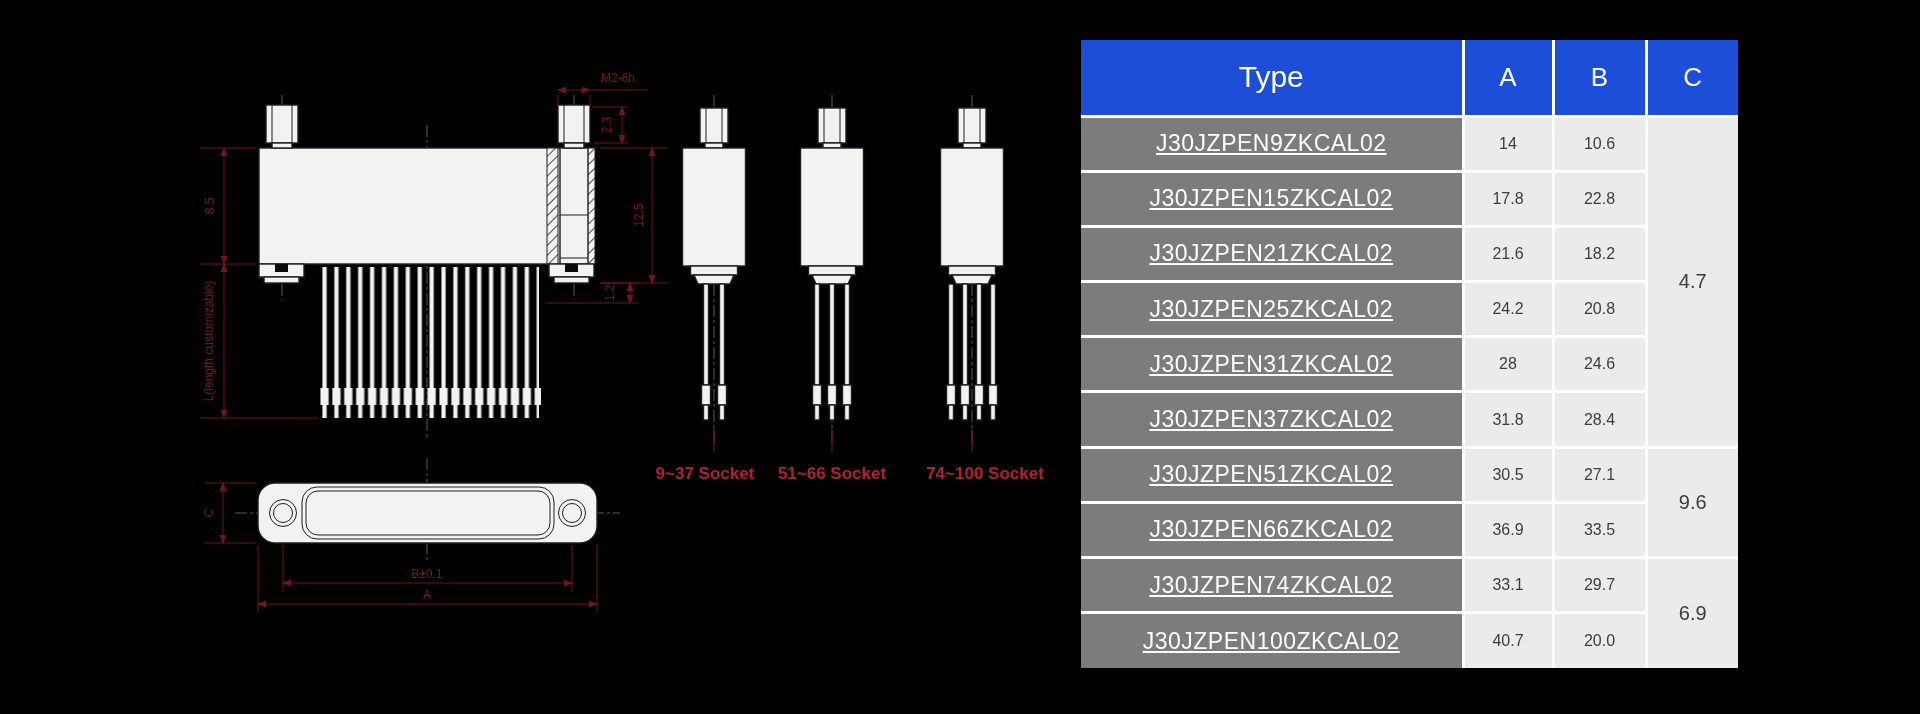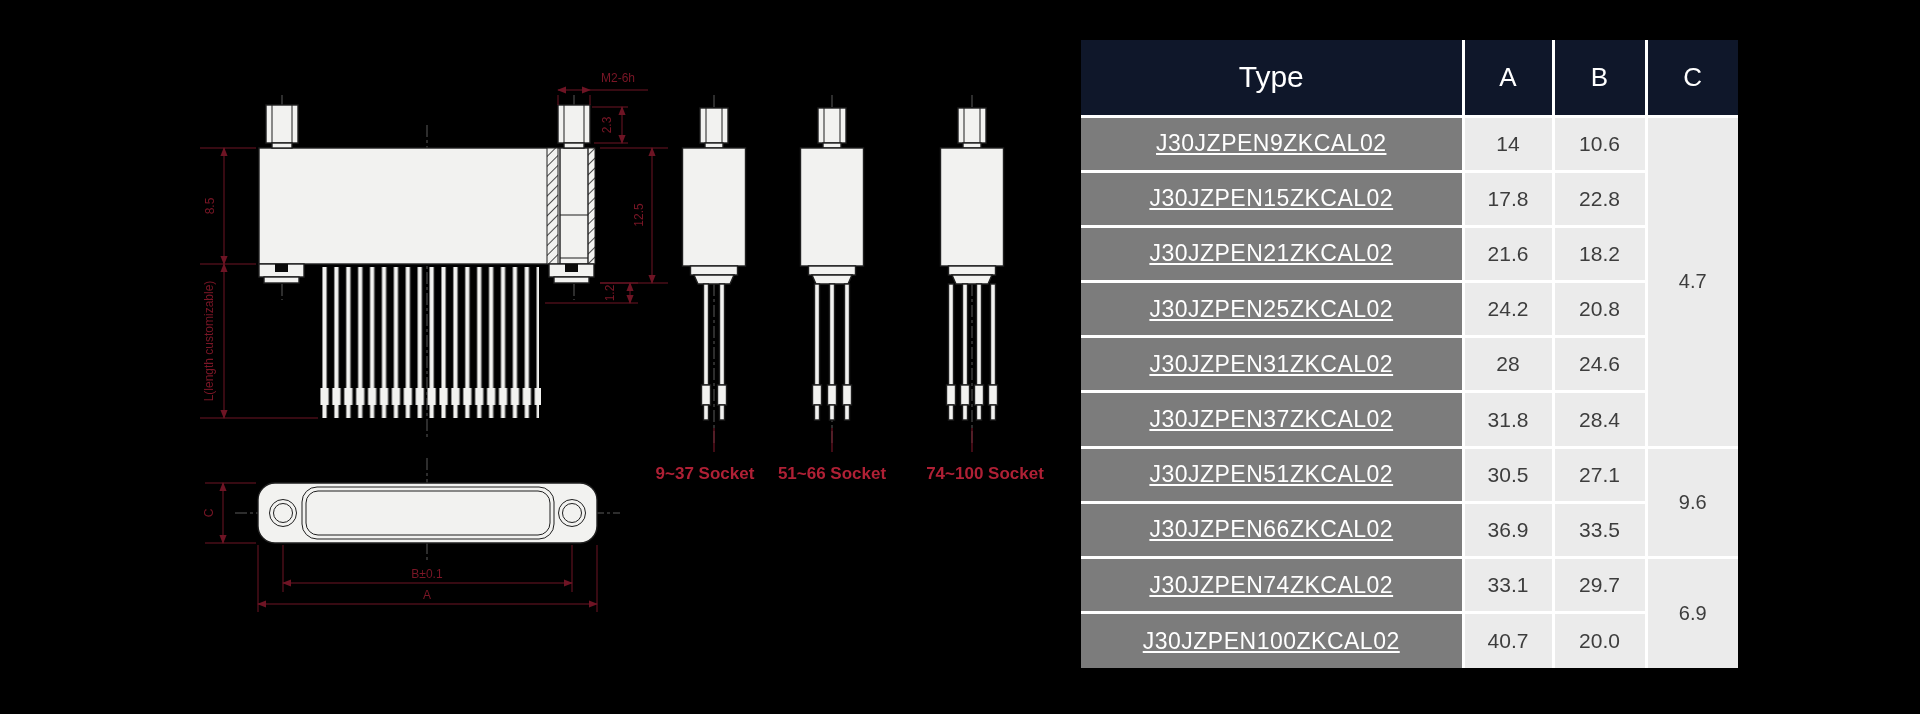--- a/index.html
+++ b/index.html
@@ -3,32 +3,32 @@
 <meta charset="utf-8">
 <style>
   html,body{margin:0;padding:0;background:#000;}
   #stage{position:relative;width:1920px;height:714px;background:#000;overflow:hidden;
          font-family:"Liberation Sans", sans-serif;}
   
   #drawing{position:absolute;left:0;top:0;width:1080px;height:714px;}
   
   #spec-table-wrap{position:absolute;left:1081px;top:40px;width:657px;height:628px;}
   table.spec{border-collapse:collapse;table-layout:fixed;width:657px;height:628px;}
-  table.spec th{background:#0f172a;color:#fff;font-weight:400;border:3px solid #fff;border-top:0;}
+  table.spec th{background:#1d4ed8;color:#fff;font-weight:400;border:3px solid #fff;border-top:0;}
   table.spec th.h-type{font-size:30px;}
   table.spec th.h-abc{font-size:26px;}
   table.spec th:first-child{border-left:0;}
   table.spec th.no-r{border-right:0;}
   table.spec td{border:3px solid #fff;text-align:center;vertical-align:middle;}
   table.spec td:first-child{border-left:0;}
   table.spec td.no-r{border-right:0;}
   table.spec td.no-b{border-bottom:0;}
   table.spec tr:last-child td{border-bottom:0;}
   td.type-cell{background:#7C7C7C;color:#fff;font-size:23px;letter-spacing:.5px;text-decoration:underline;}
-  td.val-cell{background:#EBEBEB;color:#3d3d3d;font-size:21px;}
+  td.val-cell{background:#EBEBEB;color:#3d3d3d;font-size:16px;}
   td.c-cell{background:#EBEBEB;color:#3d3d3d;font-size:20px;}
   
   .ln{stroke:#1f1f1f;stroke-width:1.4;fill:#F2F2F0;}
   .ln-thin{stroke:#1f1f1f;stroke-width:1;fill:none;}
   .cl{stroke:#5a5a5a;stroke-width:1;fill:none;stroke-dasharray:12 3 3 3;}
   .dim{stroke:#6E1424;stroke-width:1;fill:none;}
   .dimtxt{fill:#7A1626;font-size:12px;}
   .socklbl{fill:#AF2035;font-size:17px;font-weight:600;}
 </style>
 </head>

